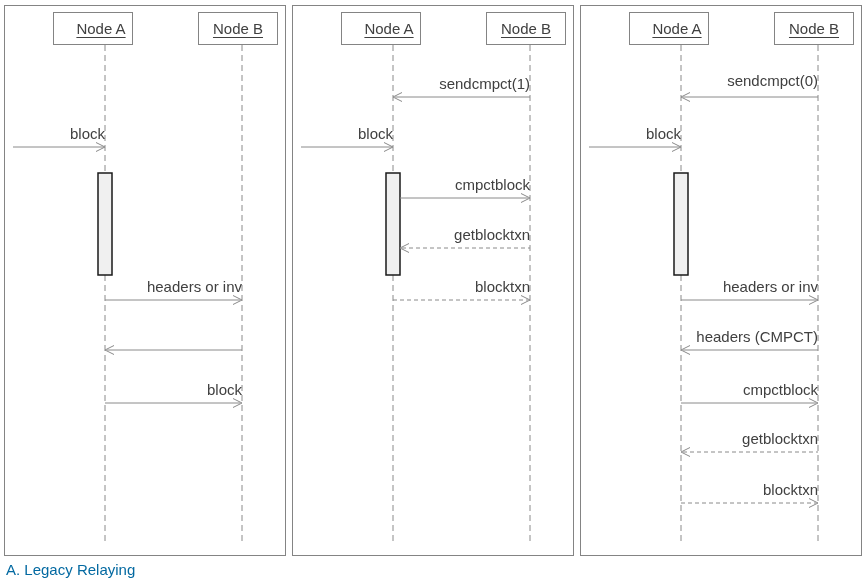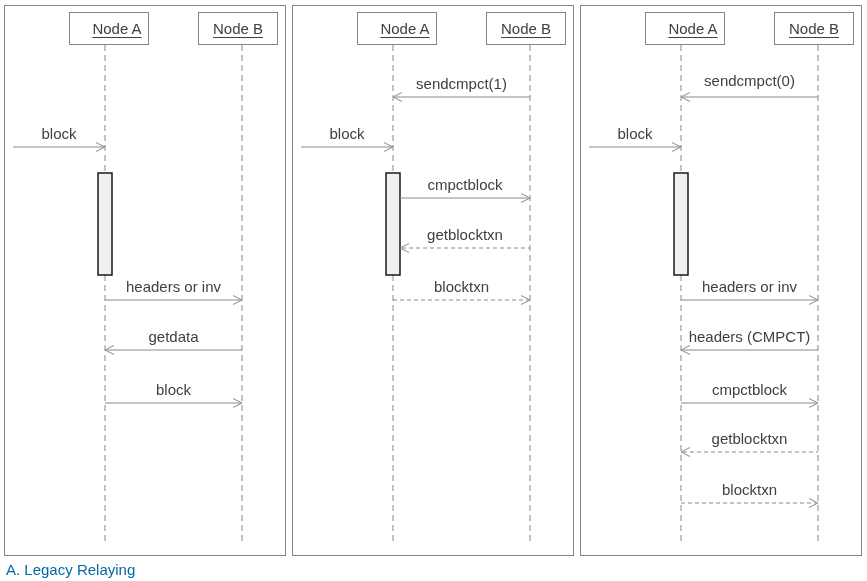--- a/index.html
+++ b/index.html
@@ -63,33 +63,33 @@
     top: 6px;
     width: 80px;
     height: 33px;
     border: 1px solid #848484;
     box-sizing: border-box;
     background: #ffffff;
     display: flex;
     align-items: center;
     justify-content: center;
   }
-  .actor-a { left: 64px; padding-left: 16px; }
+  .actor-a { left: 48px; padding-left: 16px; }
   .actor-b { left: 193px; }
   .actor-name {
     font-size: 15px;
     color: #404040;
     text-decoration: underline;
     text-underline-offset: 3px;
   }
   .msg-label {
     position: absolute;
     height: 20px;
     line-height: 20px;
-    text-align: center;
+    text-align: right;
     font-size: 15px;
     color: #404040;
     white-space: nowrap;
   }
   .span-ext { left: 8px;   width: 92px;  }
   .span-ab  { left: 100px; width: 137px; }
   .span-bar { left: 107px; width: 130px; }
   .caption {
     margin: 5px 0 0 2px;
     font-size: 15px;
@@ -118,21 +118,20 @@
           <path class="arrow-head" d="M228 392.5 L237 397 L228 401.5"></path>
         </svg>
         <div class="actor-box actor-a">
           <span class="actor-name">Node A</span>
         </div>
         <div class="actor-box actor-b">
           <span class="actor-name">Node B</span>
         </div>
         <div class="msg-label span-ext" style="top:118px">block</div>
         <div class="msg-label span-ab" style="top:271px">headers or inv</div>
-        <div class="msg-label span-ab" style="top:321px">getdata</div>
         <div class="msg-label span-ab" style="top:374px">block</div>
       </div>
       <div class="caption">A. Legacy Relaying</div>
     </div>
 
     <div class="panel-col">
       <div class="panel">
         <svg class="wires" width="280" height="549" viewBox="0 0 280 549">
           <line class="lifeline" x1="100" y1="39" x2="100" y2="539"></line>
           <line class="lifeline" x1="237" y1="39" x2="237" y2="539"></line>

